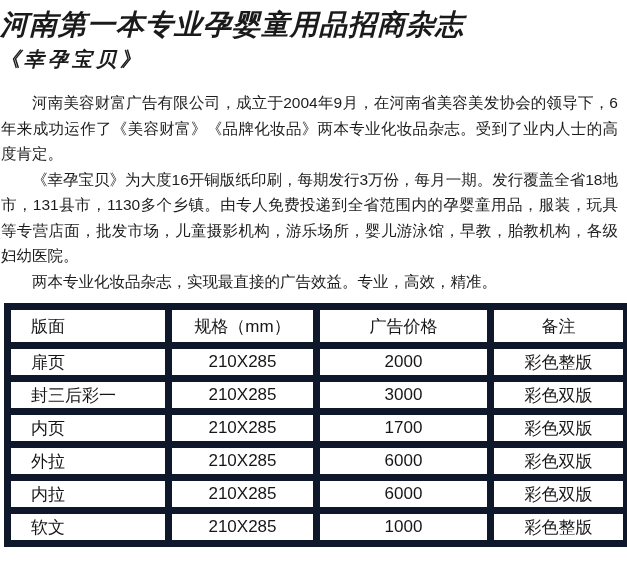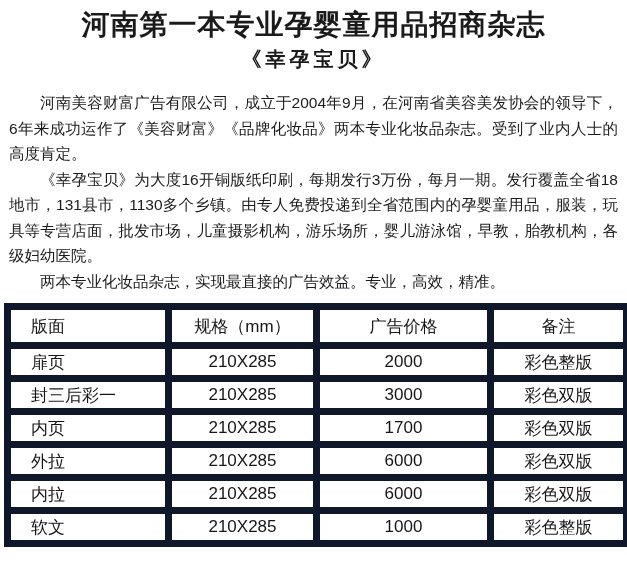--- a/index.html
+++ b/index.html
@@ -14,37 +14,37 @@
     color: #121212;
     font-family: "Liberation Sans", "DejaVu Sans", sans-serif;
   }
   .page {
     width: 627px;
     height: 576px;
     background: #ffffff;
     box-sizing: border-box;
   }
   .title-block {
-    text-align: center;
     font-weight: bold;
     margin: 8px 0 12px 0;
     color: #1a1a1a;
+    font-style: italic;
   }
   .title-line1 {
     font-size: 28px;
     line-height: 34px;
     letter-spacing: 1px;
   }
   .title-line2 {
     font-size: 20px;
     line-height: 34px;
     letter-spacing: 4px;
   }
   .intro {
-    padding: 2px 9px 0 9px;
+    padding: 2px 9px 0 1px;
   }
   .intro p {
     margin: 0;
     font-size: 15.5px;
     line-height: 25.5px;
     text-indent: 2em;
     text-align: justify;
     color: #1c1c1c;
   }
   table.price-table {

